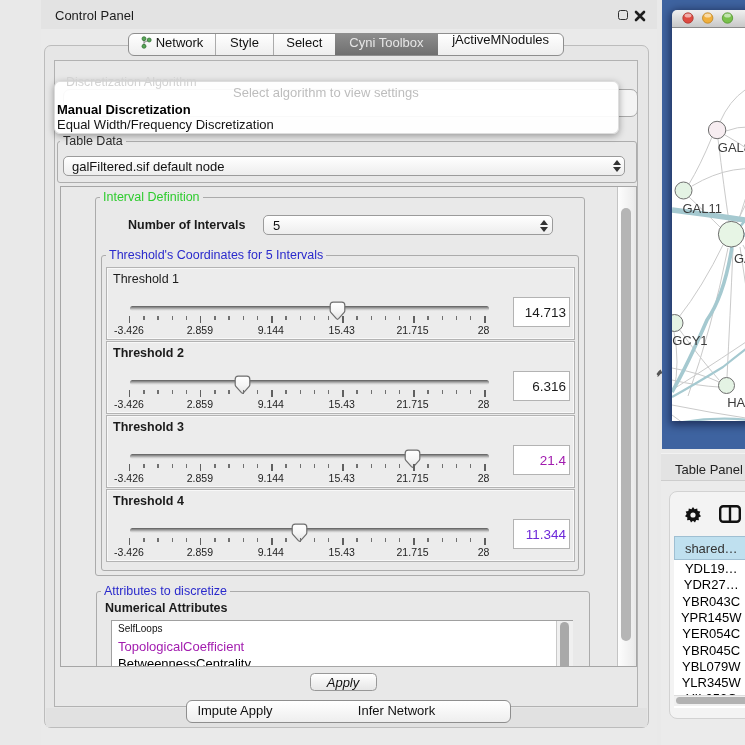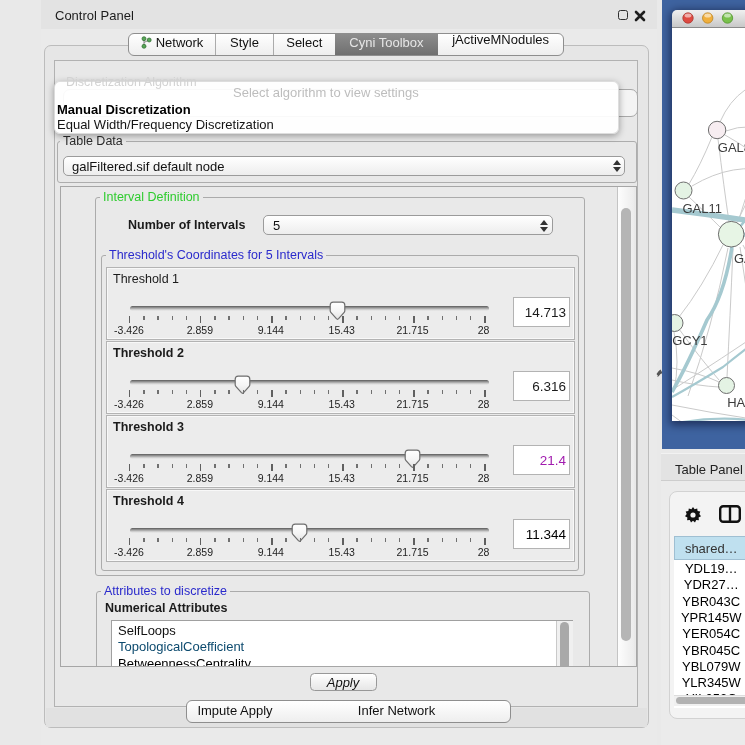--- a/index.html
+++ b/index.html
@@ -162,28 +162,28 @@
     </svg>
     <div class="abs" style="left:86.5px; top:537px; width:358px; height:3.5px; background:repeating-linear-gradient(to right,#707070 0 1.4px,transparent 1.4px 14.21px);"></div>
     <div class="abs" style="left:86.5px; top:537px; width:358px; height:6.5px; background:repeating-linear-gradient(to right,#606060 0 1.4px,transparent 1.4px 71.05px);"></div>
     <div class="abs" style="left:87.0px; top:544.5px; transform:translateX(-50%); font-size:10.5px; color:#222;">-3.426</div>
     <div class="abs" style="left:157.9px; top:544.5px; transform:translateX(-50%); font-size:10.5px; color:#222;">2.859</div>
     <div class="abs" style="left:228.8px; top:544.5px; transform:translateX(-50%); font-size:10.5px; color:#222;">9.144</div>
     <div class="abs" style="left:299.7px; top:544.5px; transform:translateX(-50%); font-size:10.5px; color:#222;">15.43</div>
     <div class="abs" style="left:370.6px; top:544.5px; transform:translateX(-50%); font-size:10.5px; color:#222;">21.715</div>
     <div class="abs" style="left:441.5px; top:544.5px; transform:translateX(-50%); font-size:10.5px; color:#222;">28</div>
     <div class="abs" style="left:471px; top:518px; width:57px; height:30px; background:#FFFFFF; border:1px solid #B3B3B3;"></div>
-    <div class="abs" style="left:471px; top:525.5px; width:53px; text-align:right; font-size:13.5px; color:#000000;">11.344</div>
+    <div class="abs" style="left:471px; top:525.5px; width:53px; text-align:right; font-size:13.5px; color:#6d28d9;">11.344</div>
 
     <div class="abs" style="left:54px; top:590px; width:494px; height:88px; border:1px solid #ABABAB; border-radius:3px;"></div>
     <div class="grouplabel" style="left:59px; top:583px; font-size:12.5px; color:#2A2ACC;">Attributes to discretize</div>
     <div class="abs" style="left:63px; top:599.5px; font-size:12.5px; font-weight:bold; color:#1b1b1b;">Numerical Attributes</div>
     <div class="abs" style="left:69px; top:618.5px; width:462px; height:60px; border:1px solid #A0A0A0; background:#FFFFFF;"></div>
-    <div class="abs" style="left:76px; top:621.5px; font-size:13px; color:#111;">SelfLoops</div>
-    <div class="abs" style="left:76px; top:638px; font-size:13px; color:#0c4a6e;">TopologicalCoefficient</div>
+    <div class="abs" style="left:76px; top:621.5px; font-size:10px; color:#111;">SelfLoops</div>
+    <div class="abs" style="left:76px; top:638px; font-size:13px; color:#a21caf;">TopologicalCoefficient</div>
     <div class="abs" style="left:76px; top:654.5px; font-size:13px; color:#000000;">BetweennessCentrality</div>
     <div class="abs" style="left:514px; top:619.5px; width:16.5px; height:58px; background:#F0F0F0; border-left:1px solid #C9C9C9;"></div>
     <div class="abs" style="left:517.5px; top:621px; width:9px; height:55px; background:#A9A9A9; border-radius:4.5px;"></div>
   </div>
 
   <div style="position:absolute; right:2px; top:0; width:16.5px; height:481px; background:linear-gradient(to right,#FDFDFD,#ECECEC); border-left:1px solid #C4C4C4;"></div>
   <div style="position:absolute; right:4.5px; top:21px; width:10px; height:433px; background:#B5B5B5; border-radius:5px;"></div>
 </div>
 
 <div class="abs" style="left:268.5px; top:672.5px; width:67px; height:18.5px; border:1px solid #989898; border-radius:4.5px; background:linear-gradient(#FFFFFF,#E6E6E6); font-size:13px; color:#111; text-align:center; line-height:17px;font-style:italic;">Apply</div>

